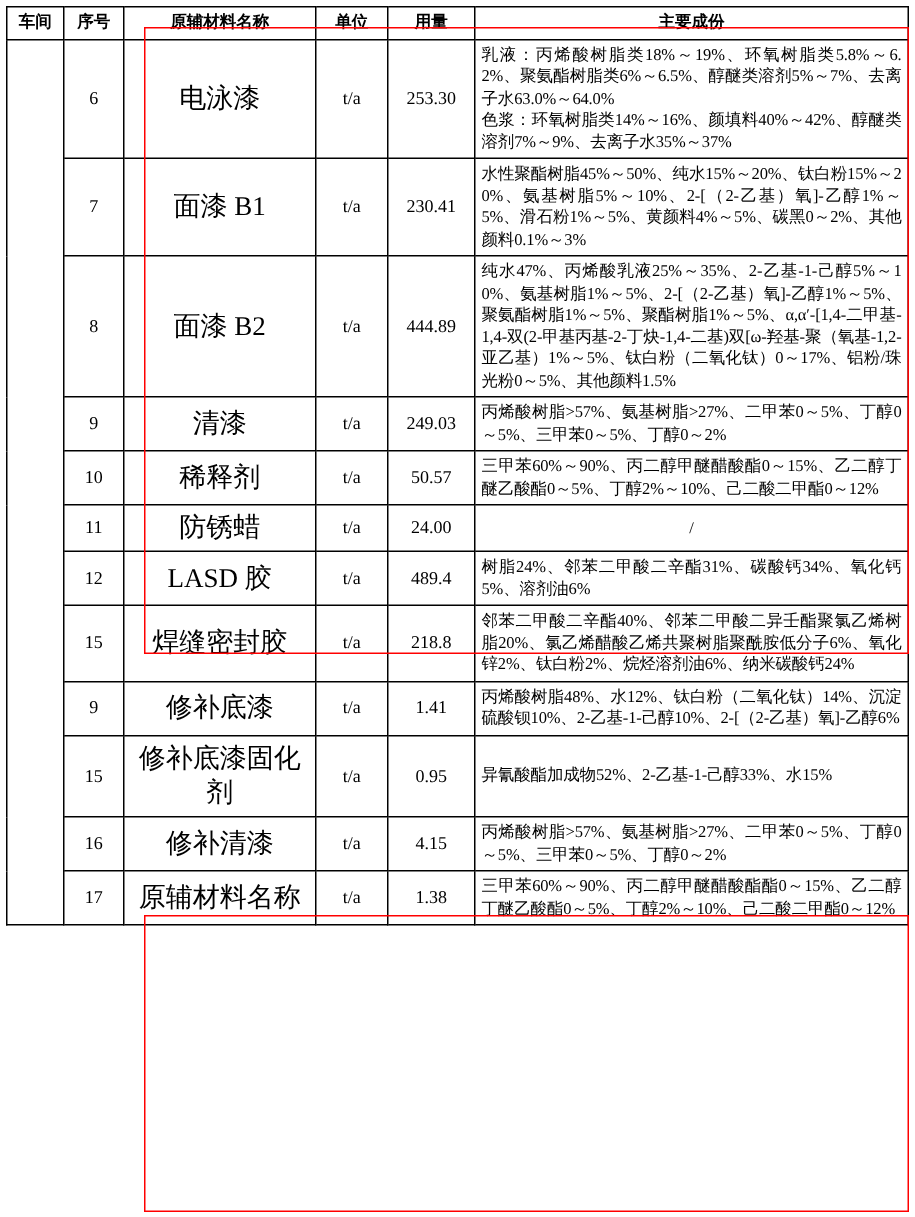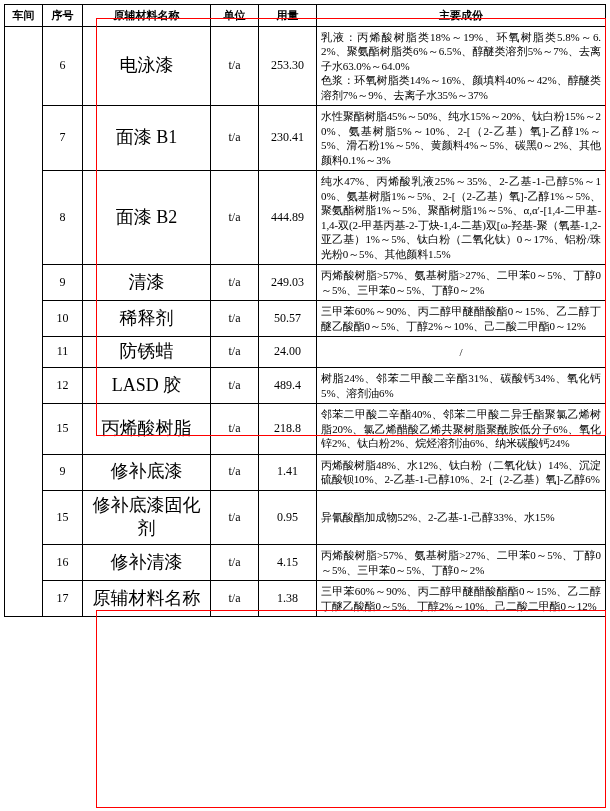--- a/index.html
+++ b/index.html
@@ -141,21 +141,21 @@
       </tr>
       <tr>
         <td class="seq">12</td>
         <td class="name">LASD 胶</td>
         <td class="unit">t/a</td>
         <td class="qty">489.4</td>
         <td class="comp">树脂24%、邻苯二甲酸二辛酯31%、碳酸钙34%、氧化钙5%、溶剂油6%</td>
       </tr>
       <tr>
         <td class="seq">15</td>
-        <td class="name">丙烯酸树脂</td>
+        <td class="name">焊缝密封胶</td>
         <td class="unit">t/a</td>
         <td class="qty">218.8</td>
         <td class="comp">邻苯二甲酸二辛酯40%、邻苯二甲酸二异壬酯聚氯乙烯树脂20%、氯乙烯醋酸乙烯共聚树脂聚酰胺低分子6%、氧化锌2%、钛白粉2%、烷烃溶剂油6%、纳米碳酸钙24%</td>
       </tr>
       <tr>
         <td class="seq">9</td>
         <td class="name">修补底漆</td>
         <td class="unit">t/a</td>
         <td class="qty">1.41</td>
         <td class="comp">丙烯酸树脂48%、水12%、钛白粉（二氧化钛）14%、沉淀硫酸钡10%、2-乙基-1-己醇10%、2-[（2-乙基）氧]-乙醇6%</td>

